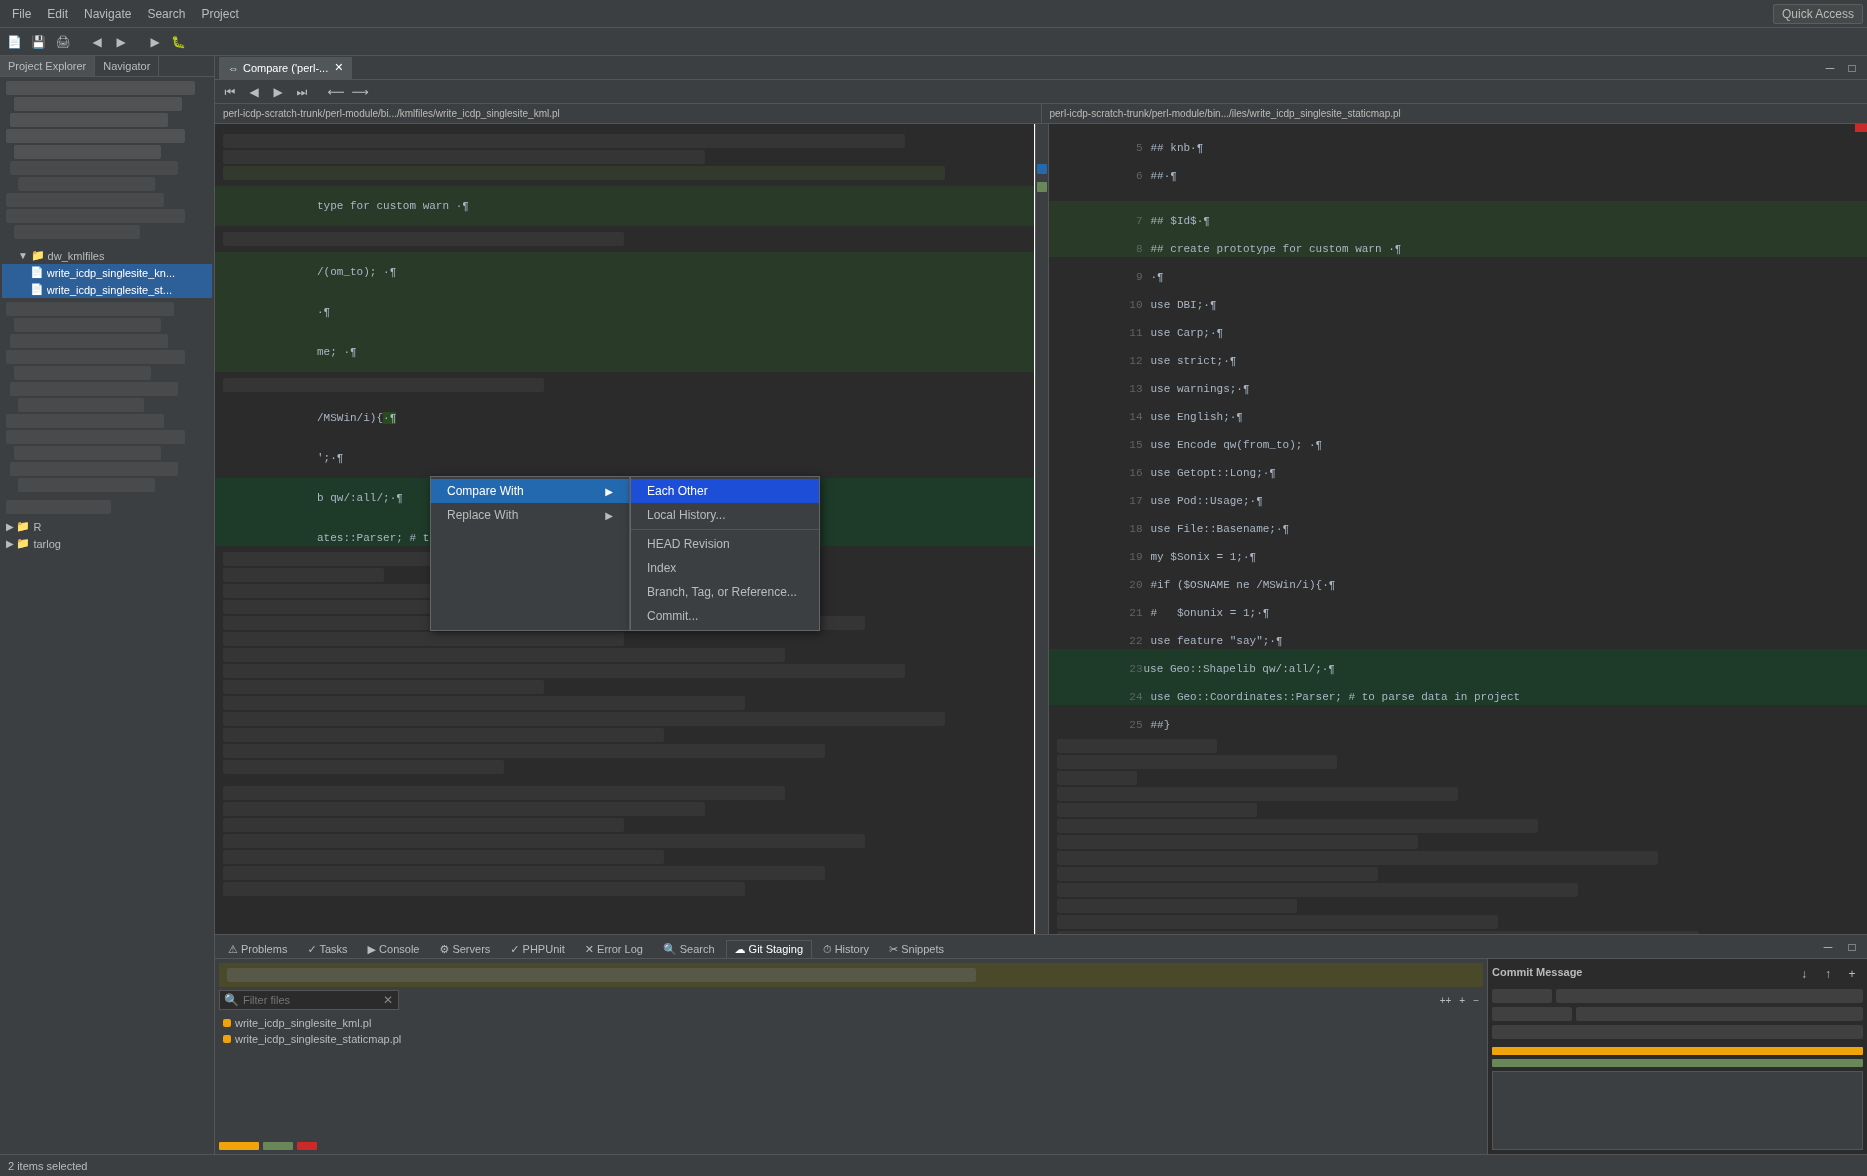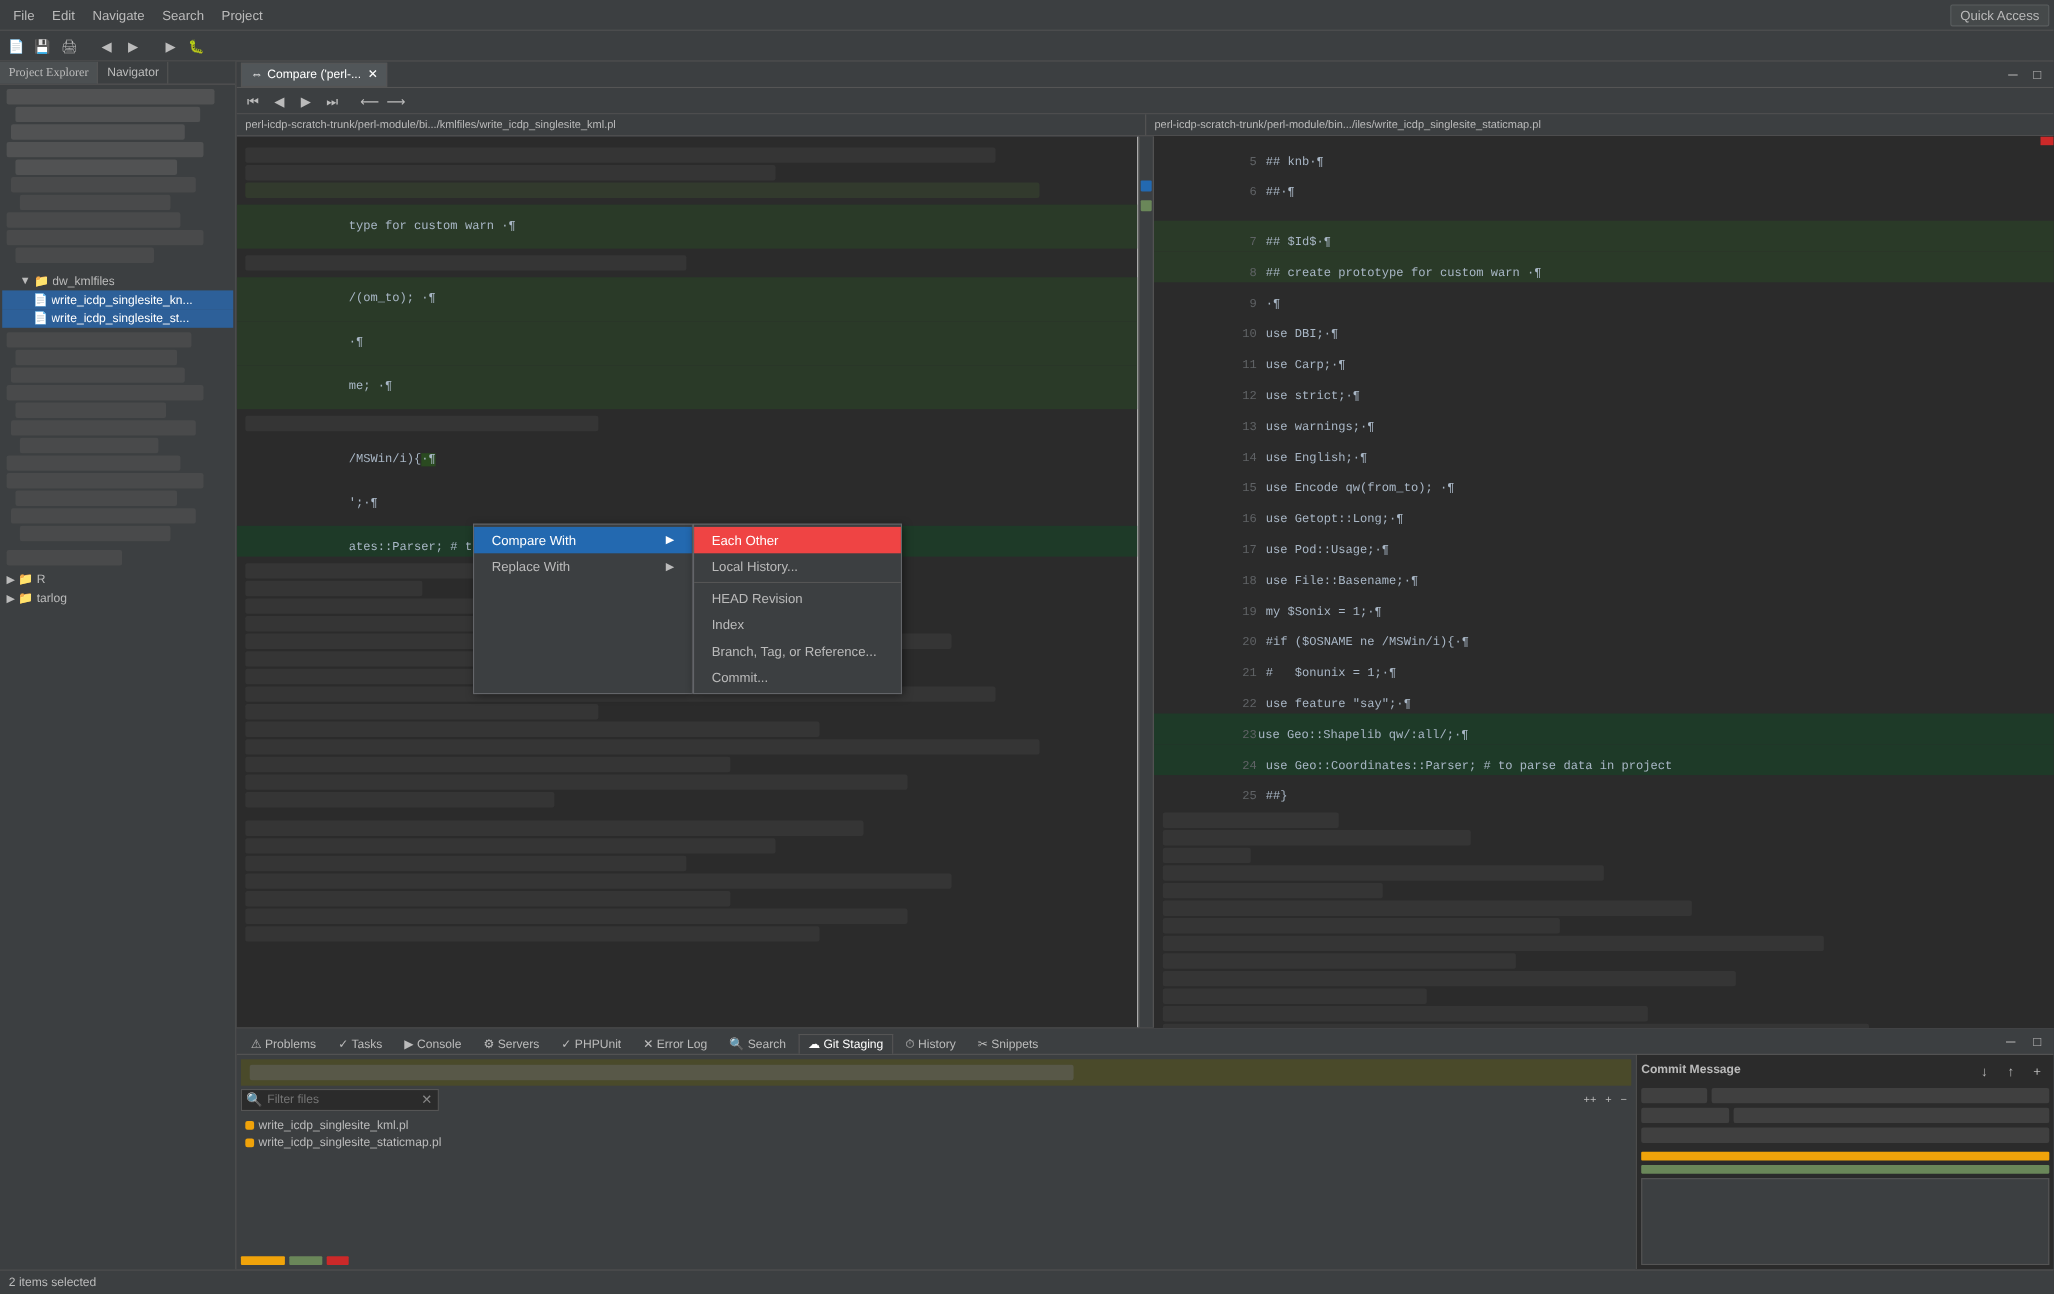--- a/index.html
+++ b/index.html
@@ -15,21 +15,21 @@
     .toolbar-btn { width: 22px; height: 22px; display: flex; align-items: center; justify-content: center; background: transparent; border: none; color: #bbb; cursor: pointer; font-size: 12px; border-radius: 2px; }
     .quick-access { color: #bbb; font-size: 12px; padding: 2px 8px; background: #45494a; border: 1px solid #5a5e5f; border-radius: 2px; }
 
     
     .main-layout { display: flex; height: calc(1176px - 56px); }
 
     
     .sidebar { width: 215px; background: #3c3f41; border-right: 1px solid #555; display: flex; flex-direction: column; overflow: hidden; flex-shrink: 0; }
     .sidebar-tabs { display: flex; background: #3c3f41; border-bottom: 1px solid #555; }
     .sidebar-tab { padding: 4px 8px; font-size: 11px; color: #bbb; cursor: pointer; border-right: 1px solid #555; }
-    .sidebar-tab.active { background: #4c5052; font-family: Liberation Serif, serif; }
+    .sidebar-tab.active { background: #4c5052; }
     .sidebar-content { flex: 1; overflow: auto; padding: 2px; }
 
     
     .tree-item { display: flex; align-items: center; padding: 2px 4px; cursor: pointer; font-size: 11px; color: #bbb; }
     .tree-item.selected { background: #2d6099; color: #fff; }
     .tree-indent { width: 12px; flex-shrink: 0; }
     .tree-label { overflow: hidden; text-overflow: ellipsis; white-space: nowrap; }
 
     
     .blur-block { background: #555; border-radius: 2px; opacity: 0.5; }
@@ -42,21 +42,21 @@
     .context-menu-container { position: absolute; top: 420px; left: 215px; display: flex; pointer-events: all; }
 
     .context-menu { background: #3c3f41; border: 1px solid #636569; box-shadow: 2px 2px 8px rgba(0,0,0,0.5); min-width: 200px; padding: 2px 0; z-index: 200; }
     .ctx-item { display: flex; align-items: center; justify-content: space-between; padding: 5px 16px; font-size: 12px; color: #bbb; cursor: pointer; }
     .ctx-item.highlighted { background: #2369b0; color: #fff; }
     .ctx-item .arrow { font-size: 10px; margin-left: 8px; }
 
     
     .submenu { background: #3c3f41; border: 1px solid #636569; box-shadow: 2px 2px 8px rgba(0,0,0,0.5); min-width: 190px; padding: 2px 0; z-index: 201; }
     .sub-item { display: flex; align-items: center; padding: 5px 16px; font-size: 12px; color: #bbb; cursor: pointer; }
-    .sub-item.highlighted { background: #ef4444; color: #fff; }
+    .sub-item.highlighted { background: #1d4ed8; color: #fff; }
     .sub-separator { height: 1px; background: #555; margin: 2px 0; }
 
     
     .bottom-panel { height: 220px; background: #3c3f41; border-top: 1px solid #555; display: flex; flex-direction: column; }
     .bottom-tabs { display: flex; background: #3c3f41; border-bottom: 1px solid #555; height: 24px; align-items: flex-end; padding: 0 4px; }
     .bottom-tab { padding: 2px 8px; font-size: 11px; color: #bbb; cursor: pointer; border: 1px solid transparent; border-bottom: none; margin-right: 2px; }
     .bottom-tab.active { background: #3c3f41; border-color: #555; color: #fff; }
     .bottom-content { flex: 1; display: flex; overflow: hidden; }
     .git-staging { flex: 1; display: flex; flex-direction: column; overflow: hidden; padding: 4px; }
     .commit-area { width: 380px; background: #2b2b2b; border-left: 1px solid #555; display: flex; flex-direction: column; padding: 4px; }
@@ -225,20 +225,23 @@
         <div style="padding: 4px 8px;">
           <div class="blur-row blur-block" style="width: 40%; background: #404040;"></div>
         </div>
         <div style="padding: 2px 8px; font-size: 11px; color: #a9b7c6; white-space: pre;">
           <span style="color: #606366; margin-right: 8px; display: inline-block; width: 20px; text-align: right;"></span>/MSWin/i){<span style="background: #2a4a20;">·¶</span>
         </div>
         <div style="padding: 2px 8px; font-size: 11px; color: #a9b7c6; white-space: pre;">
           <span style="color: #606366; margin-right: 8px; display: inline-block; width: 20px; text-align: right;"></span>';·¶
         </div>
         <div style="padding: 2px 8px; font-size: 11px; color: #a9b7c6; white-space: pre; background: #1e3a28;">
+          <span style="color: #606366; margin-right: 8px; display: inline-block; width: 20px; text-align: right;"></span>b qw/:all/;·¶
+        </div>
+        <div style="padding: 2px 8px; font-size: 11px; color: #a9b7c6; white-space: pre; background: #1e3a28;">
           <span style="color: #606366; margin-right: 8px; display: inline-block; width: 20px; text-align: right;"></span>ates::Parser; # to parse data in projects</div>
         <div style="padding: 4px 8px;">
           <div class="blur-row blur-block" style="width: 30%; background: #404040;"></div>
           <div class="blur-row blur-block" style="width: 20%; background: #404040;"></div>
           <div class="blur-row blur-block" style="width: 60%; background: #404040;"></div>
           <div class="blur-row blur-block" style="width: 45%; background: #404040;"></div>
           <div class="blur-row blur-block" style="width: 80%; background: #404040;"></div>
           <div class="blur-row blur-block" style="width: 50%; background: #404040;"></div>
           <div class="blur-row blur-block" style="width: 70%; background: #404040;"></div>
           <div class="blur-row blur-block" style="width: 85%; background: #404040;"></div>

